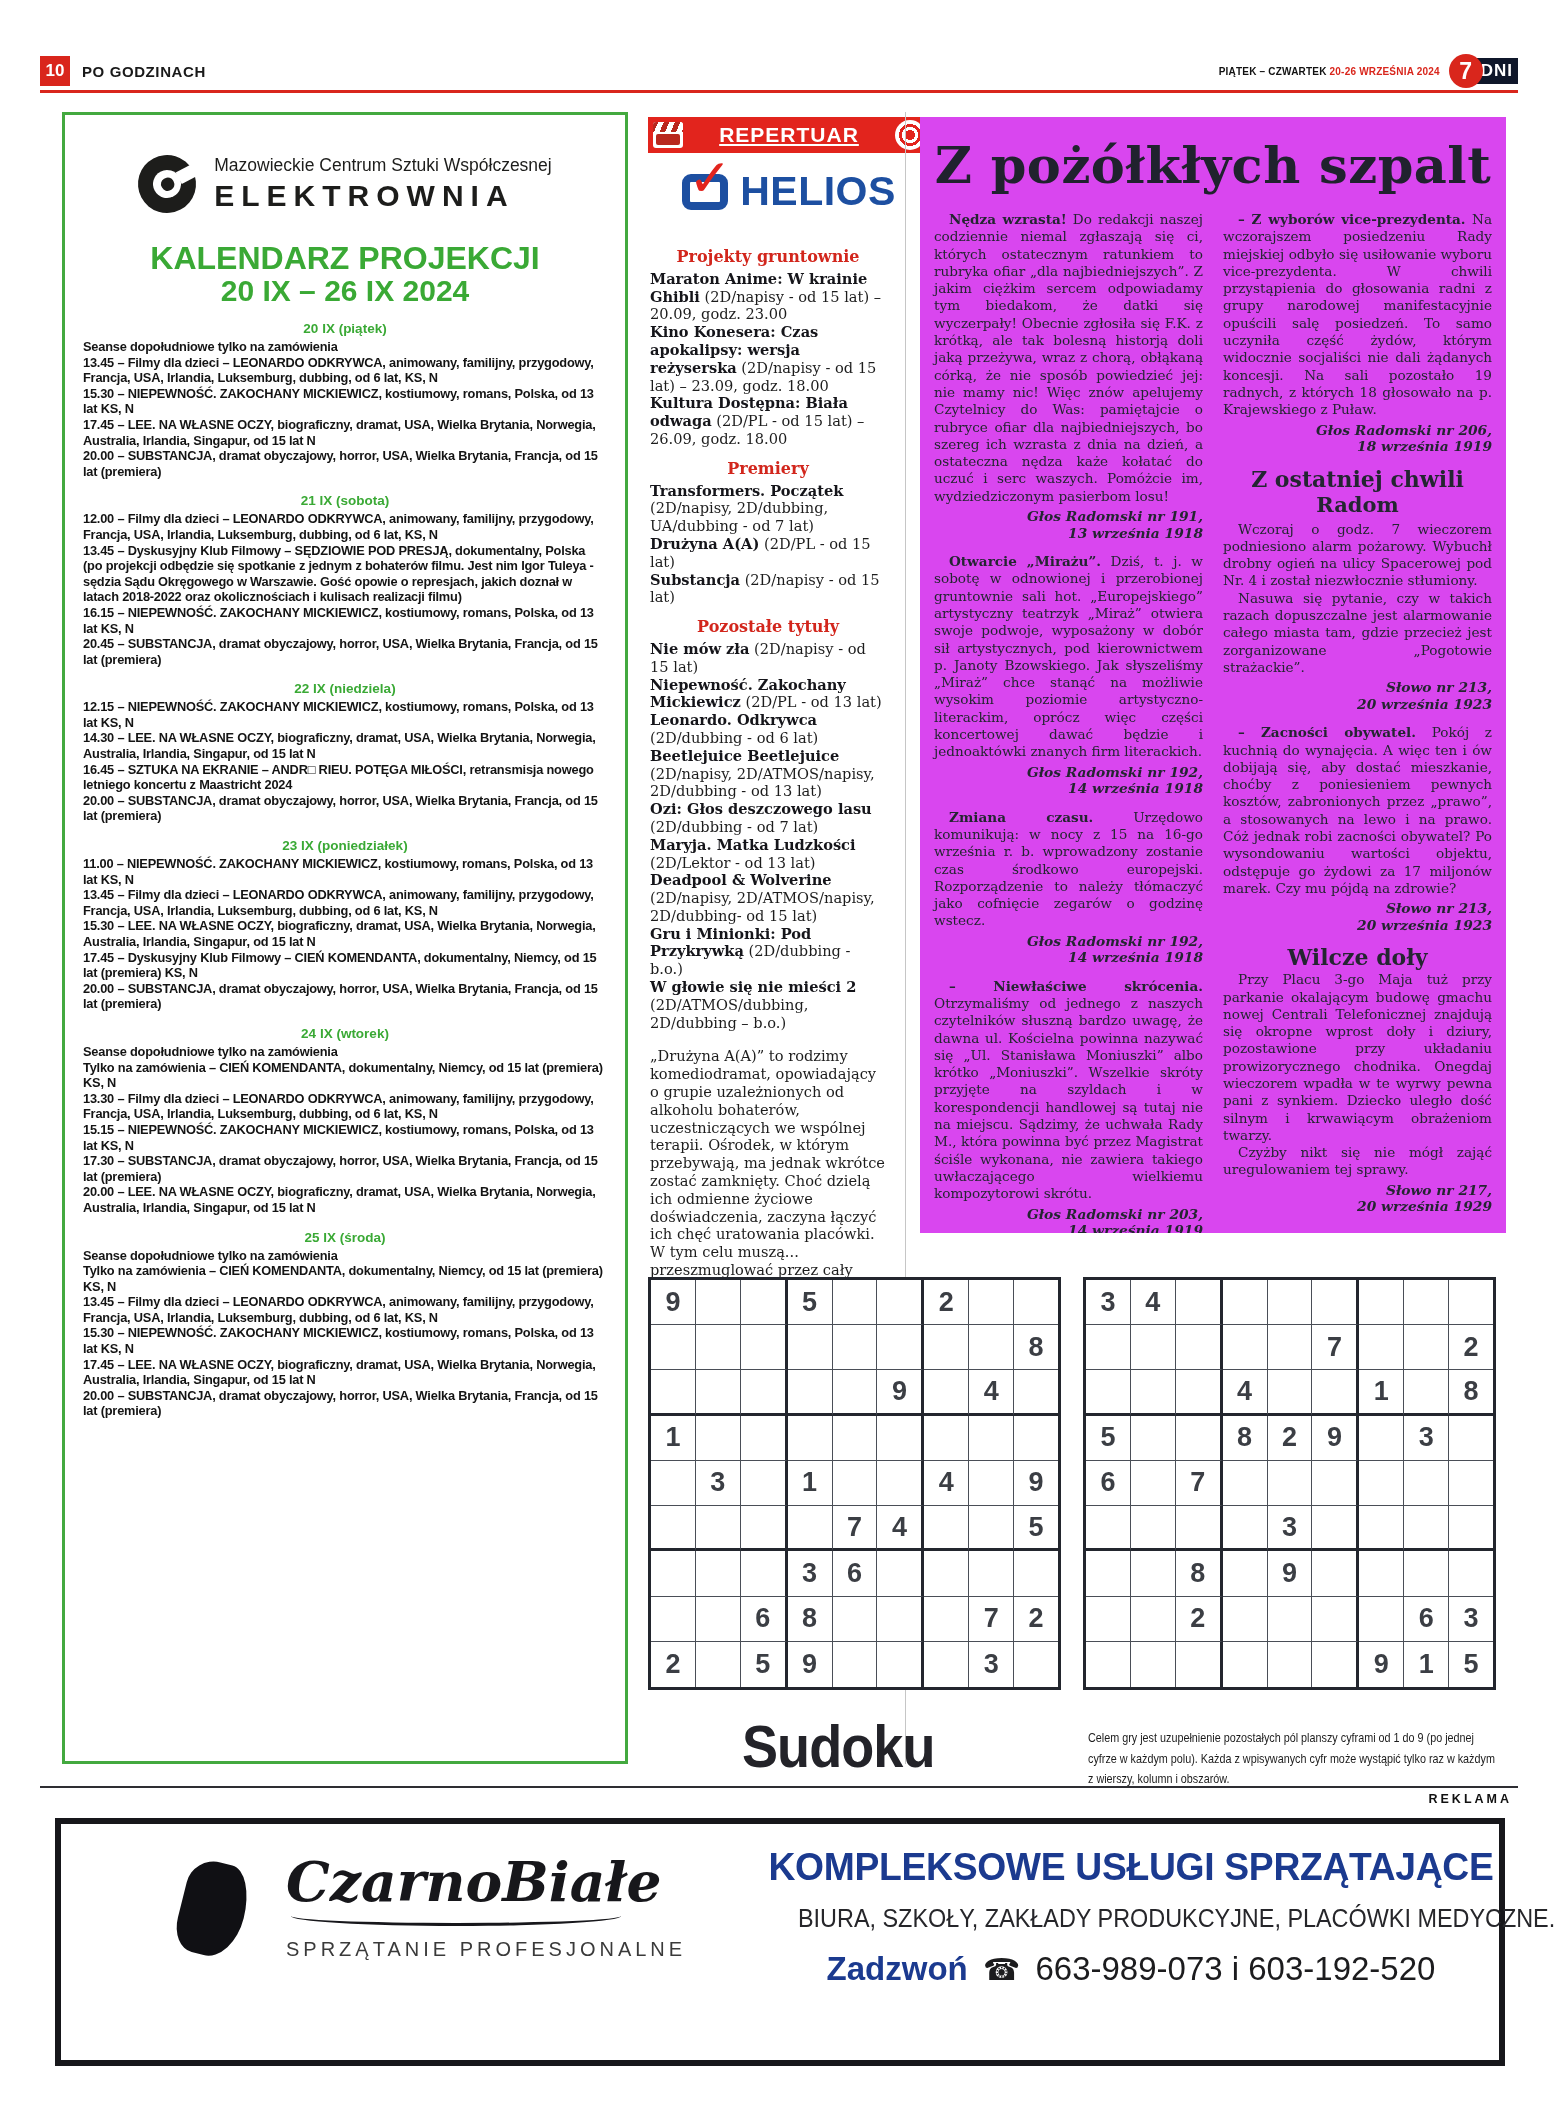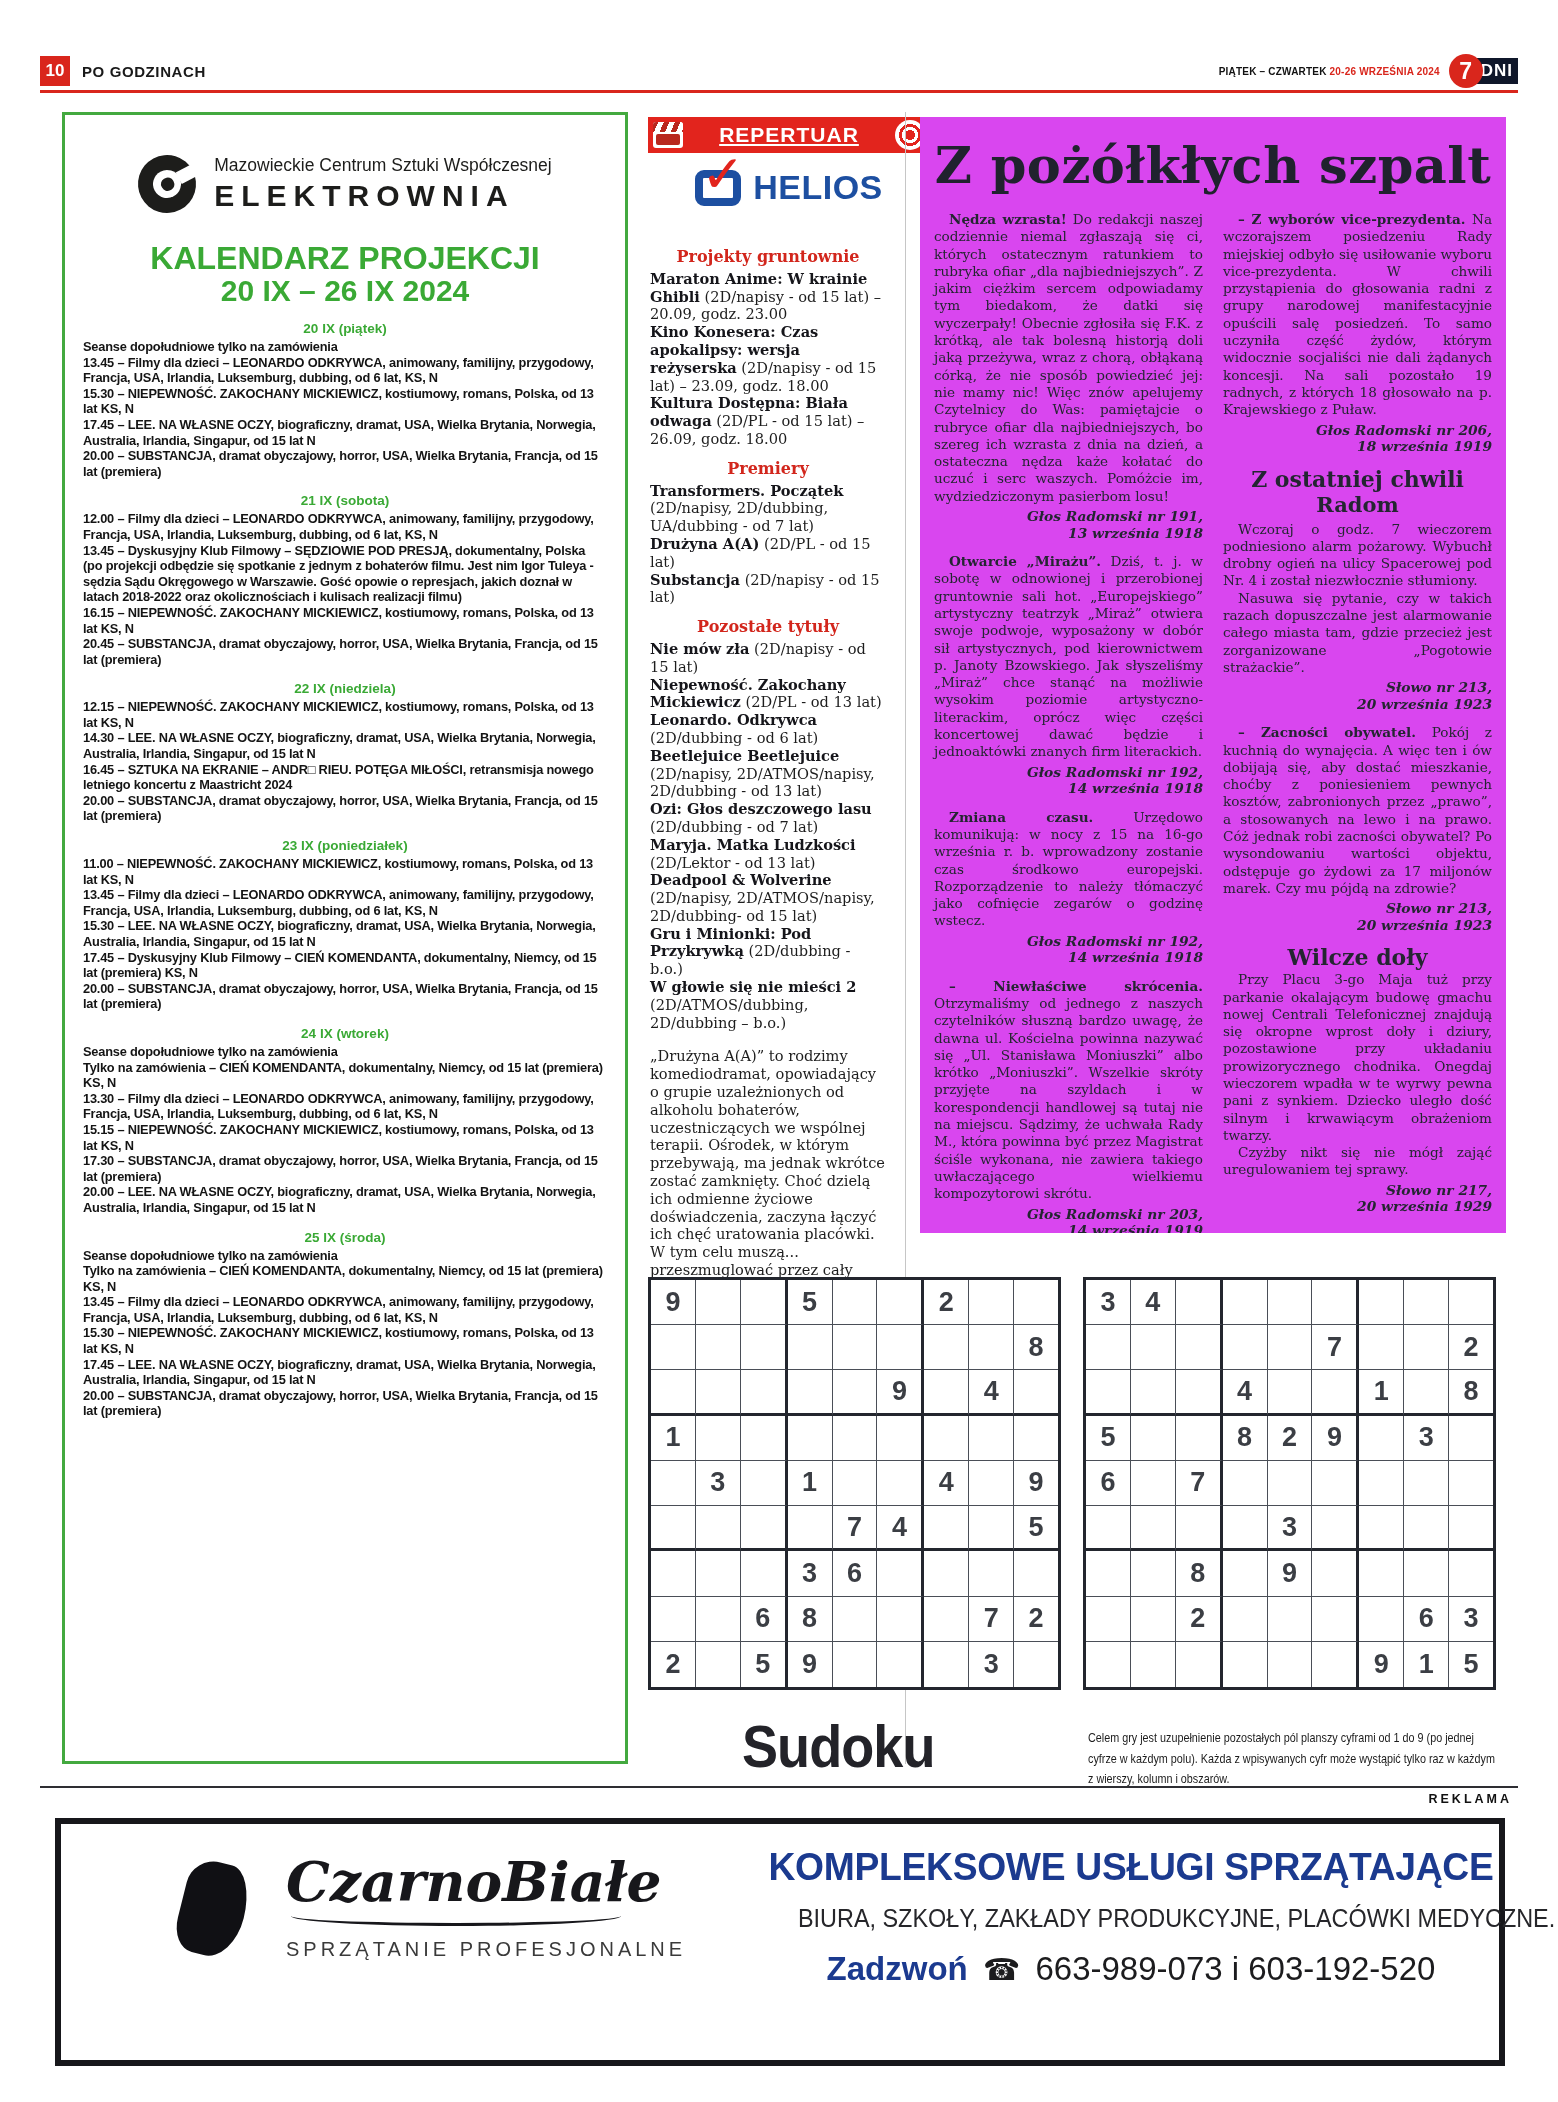--- a/index.html
+++ b/index.html
@@ -42,21 +42,21 @@
   .clap-icon{width:30px;height:26px;border-radius:3px;background:#fff;position:relative;overflow:hidden;flex:0 0 auto;}
   .clap-icon::before{content:"";position:absolute;top:0;left:0;right:0;height:10px;
                      background:repeating-linear-gradient(115deg,#b8271e 0 5px,#fff 5px 10px);}
   .clap-icon::after{content:"";position:absolute;top:12px;left:3px;right:3px;bottom:3px;background:#b8271e;border-radius:2px;}
   .reel-icon{width:30px;height:30px;border-radius:50%;flex:0 0 auto;
              background:radial-gradient(circle,#e2241d 0 5px,#fff 5px 8px,#e2241d 8px 11px,#fff 11px 15px);}
   .helios-logo{position:absolute;left:648px;top:168px;width:282px;display:flex;align-items:center;justify-content:center;gap:12px;}
   .check-box{position:relative;width:46px;height:36px;border:8px solid #1d4fa1;border-radius:9px;box-sizing:border-box;flex:0 0 auto;}
   .check{position:absolute;left:-2px;top:-30px;color:#e2241d;font-size:52px;font-weight:bold;line-height:1;
          font-family:"DejaVu Sans",sans-serif;}
-  .helios-word{color:#1d4fa1;font-size:34px;font-weight:bold;letter-spacing:.5px;}
+  .helios-word{color:#1d4fa1;font-size:41px;font-weight:bold;letter-spacing:.5px;}
   .repertoire{position:absolute;left:650px;top:236px;width:236px;
               font-family:"DejaVu Serif","Liberation Serif",serif;font-size:14.6px;line-height:17.8px;color:#1d1d1d;}
   .sec-title{color:#d2261c;font-weight:bold;text-align:center;font-size:16px;margin:12px 0 4px;}
   .movie{margin:0;}
   .movie b{color:#15151a;}
   .descr{margin-top:16px;}
 
   
   .vline{position:absolute;left:905px;top:112px;width:1px;height:1652px;background:#c6c6c6;}
 

